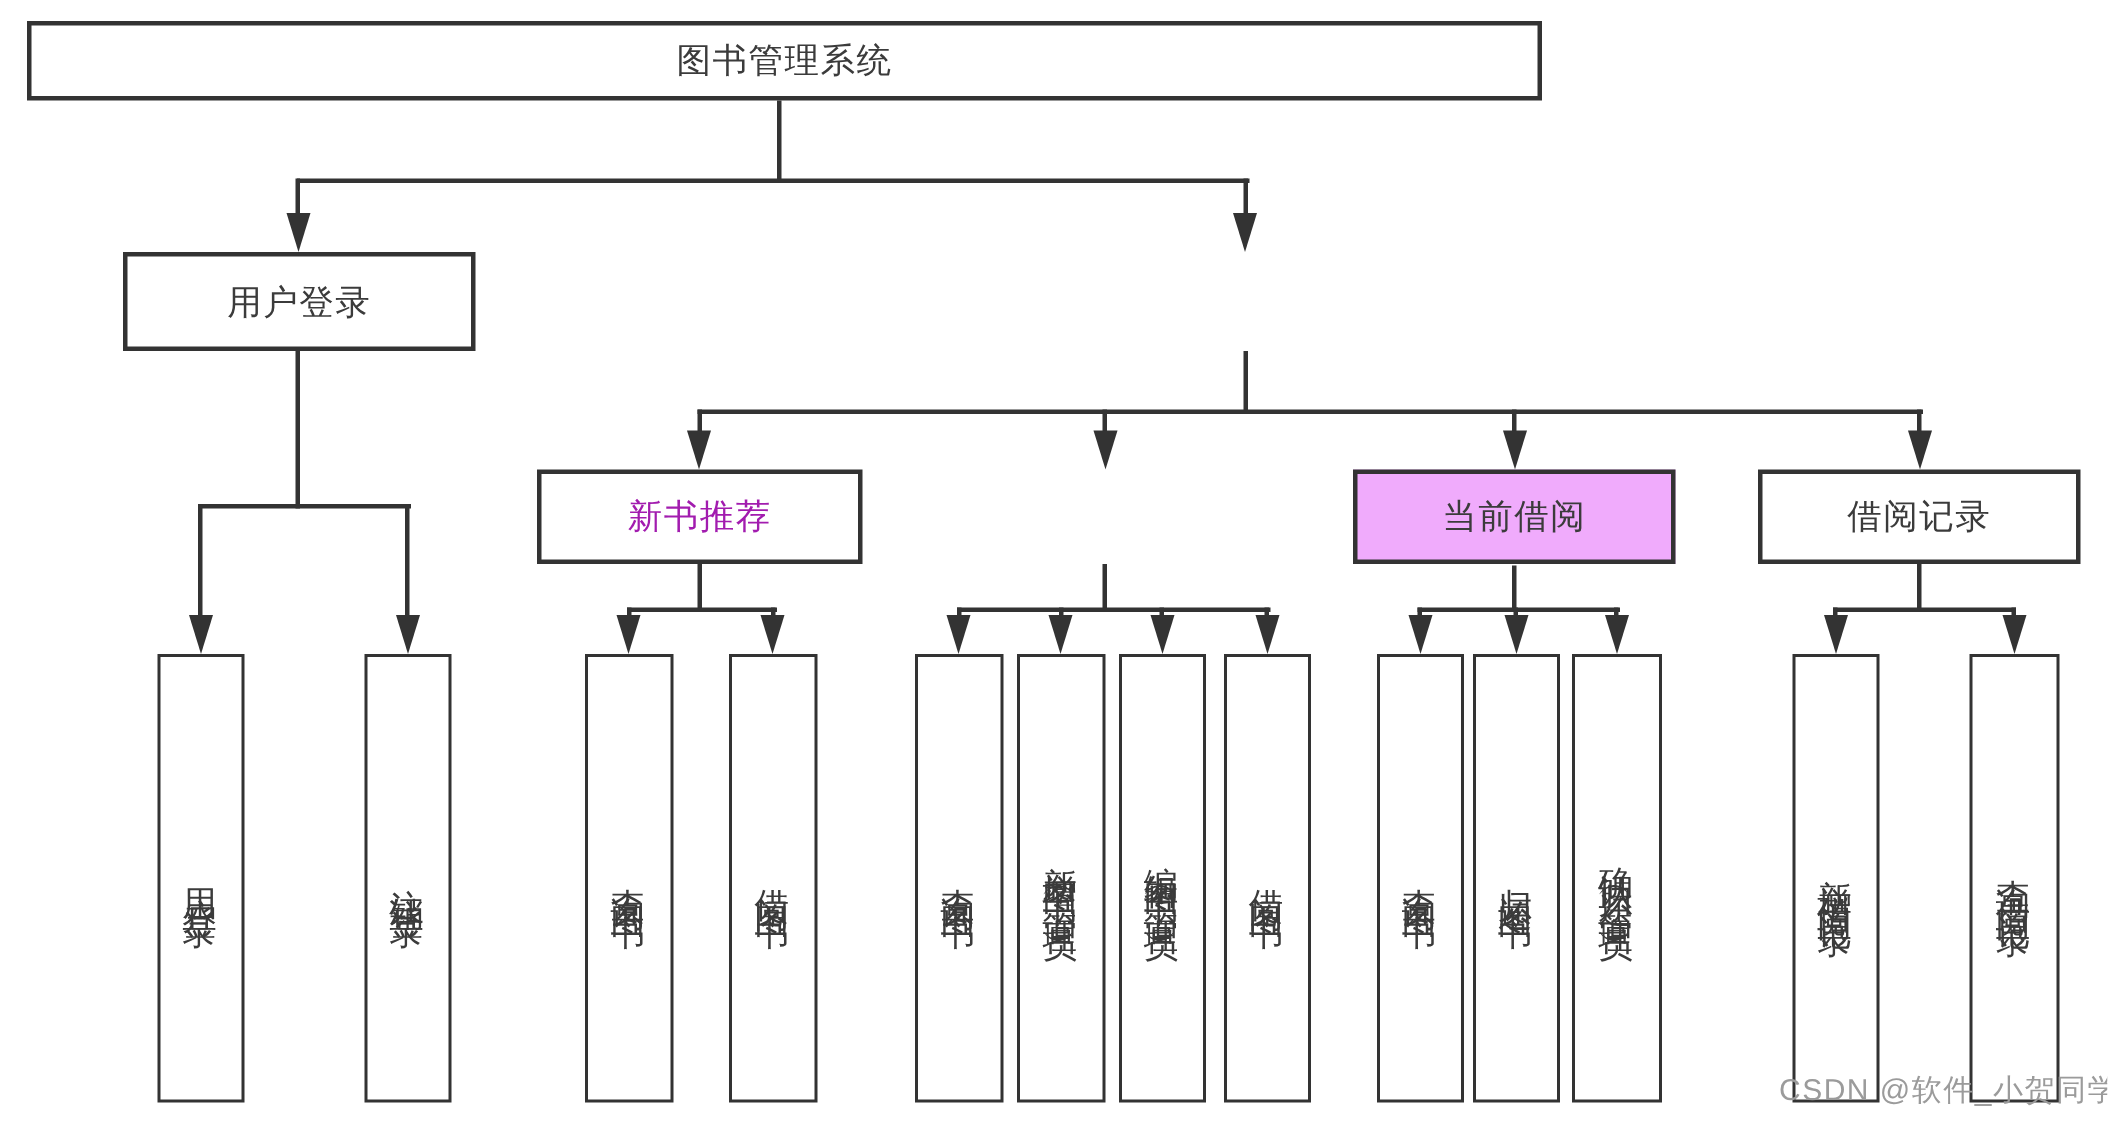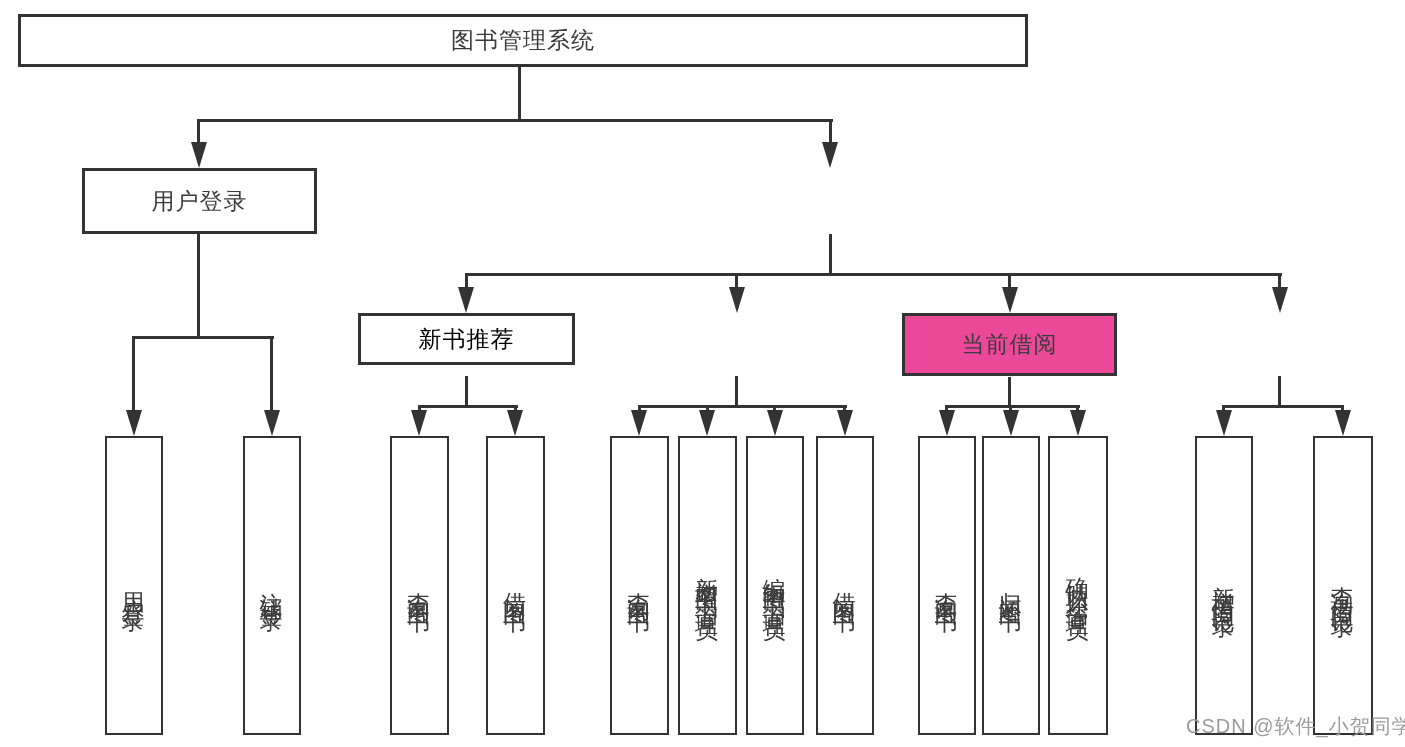--- a/index.html
+++ b/index.html
@@ -60,25 +60,28 @@
 <div class="stage">
 
   <div class="box lvl1" style="left: 18px; top: 14px; width: 1010px; height: 53px; border-color: rgb(51, 51, 51); background: rgb(255, 255, 255); color: rgb(59, 59, 59);">
     <span>图书管理系统</span>
   </div>
 
   <div class="box lvl2" style="left: 82px; top: 168px; width: 235px; height: 66px; border-color: rgb(51, 51, 51); background: rgb(255, 255, 255); color: rgb(59, 59, 59);">
     <span>用户登录</span>
   </div>
 
-  <div class="box lvl3" style="left: 358px; top: 313px; width: 217px; height: 52px; border-color: rgb(51, 51, 51); background: rgb(255, 255, 255); color: #000000;">
+  <div class="box lvl3" style="left: 358px; top: 313px; width: 217px; height: 63px; border-color: rgb(51, 51, 51); background: rgb(255, 255, 255); color: #a21caf;">
     <span>新书推荐</span>
   </div>
-  <div class="box lvl3" style="left: 902px; top: 313px; width: 215px; height: 63px; border-color: rgb(51, 51, 51); background: #ec4899; color: rgb(59, 59, 59);">
+  <div class="box lvl3" style="left: 902px; top: 313px; width: 215px; height: 63px; border-color: rgb(51, 51, 51); background: #f0abfc; color: rgb(59, 59, 59);">
     <span>当前借阅</span>
+  </div>
+  <div class="box lvl3" style="left: 1172px; top: 313px; width: 215px; height: 63px; border-color: rgb(51, 51, 51); background: rgb(255, 255, 255); color: rgb(59, 59, 59);">
+    <span>借阅记录</span>
   </div>
 
   <div class="box leaf" style="left: 105px; top: 436px; width: 58px; height: 299px; border-color: rgb(51, 51, 51); background: rgb(255, 255, 255); color: rgb(59, 59, 59);">
     <span>用户登录</span>
   </div>
   <div class="box leaf" style="left: 243px; top: 436px; width: 58px; height: 299px; border-color: rgb(51, 51, 51); background: rgb(255, 255, 255); color: rgb(59, 59, 59);">
     <span>注销登录</span>
   </div>
 
   <div class="box leaf" style="left: 390px; top: 436px; width: 59px; height: 299px; border-color: rgb(51, 51, 51); background: rgb(255, 255, 255); color: rgb(59, 59, 59);">

